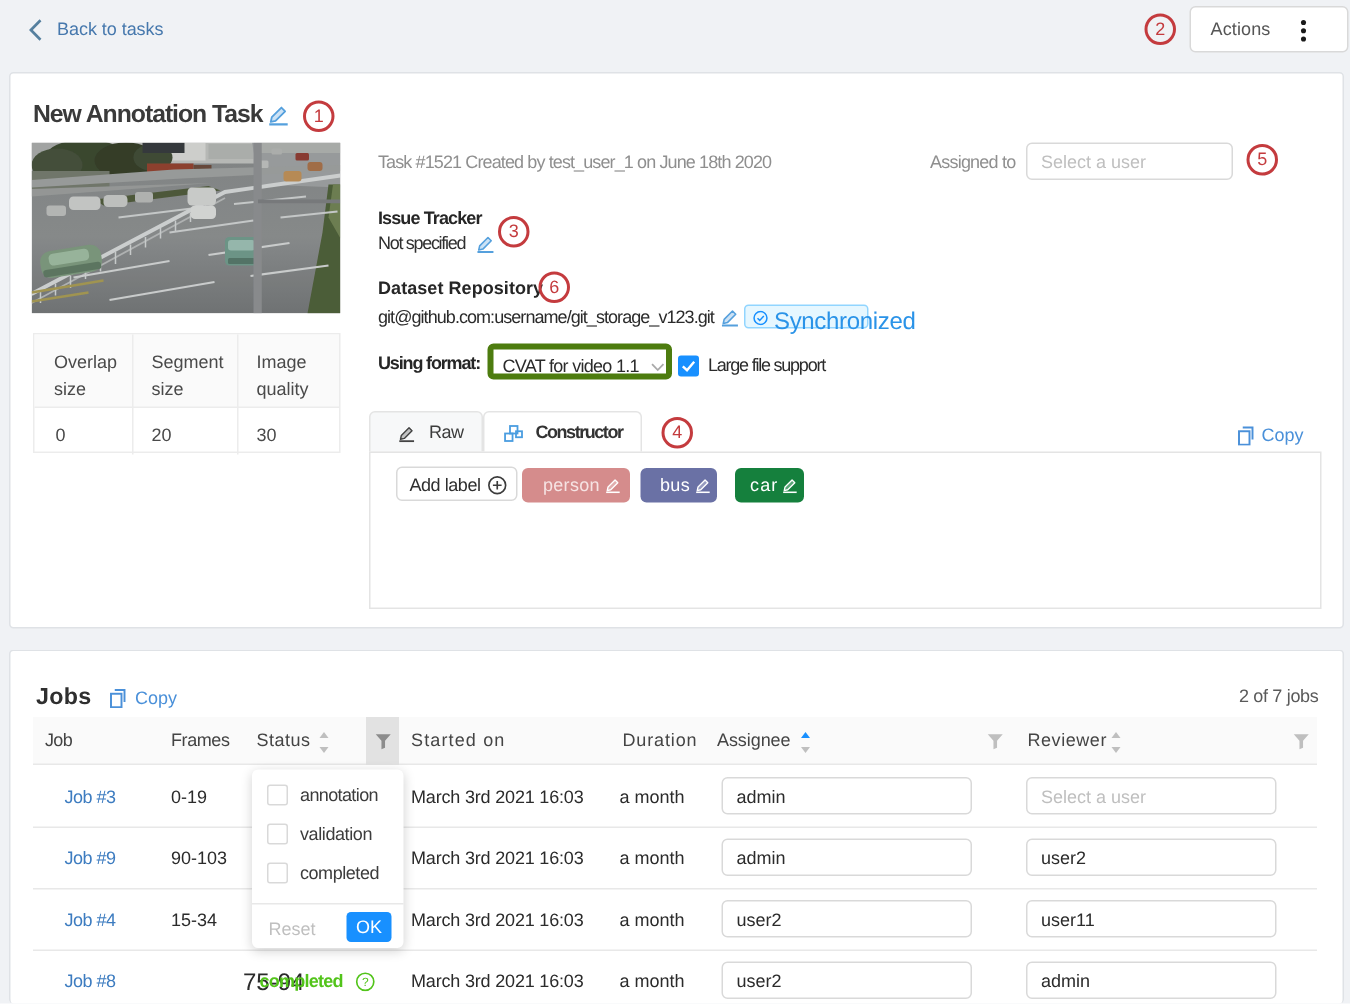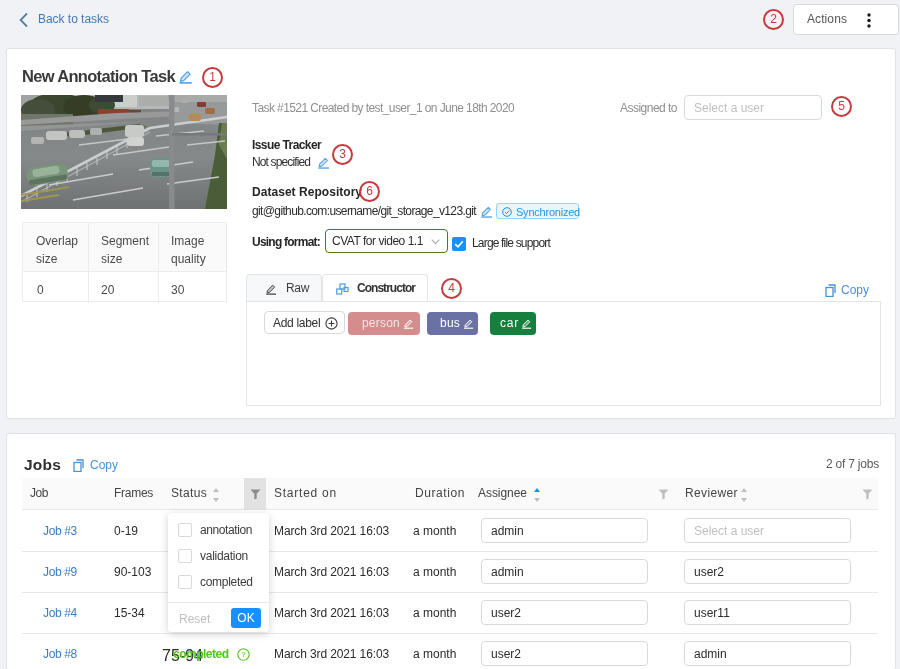--- a/index.html
+++ b/index.html
@@ -179,25 +179,25 @@
 <div class="redcirc" style="left:359px; top:181px;">6</div>
 <div class="abs" style="left:252px; top:204px; font-size:12px; letter-spacing:-0.63px; color:#2b2b2b;" id="t_git">git@github.com:username/git_storage_v123.git</div>
 <svg class="abs" style="left:480px; top:205px; color:#55a0dd;" width="13" height="13">
     <use href="#pen"></use>
   </svg>
 <div class="abs" style="left:496px; top:203px; width:83px; height:16px; background:#e6f7ff; border:1px solid #91d5ff; border-radius:3px;">
   <svg class="abs" style="left:5px; top:2.5px;" width="10" height="10" viewBox="0 0 10 10">
     <circle cx="5" cy="5" r="4.3" fill="none" stroke="#1890ff" stroke-width="1"></circle>
     <path d="M3 5.2 L4.5 6.6 L7.2 3.6" fill="none" stroke="#1890ff" stroke-width="1"></path>
   </svg>
-  <span class="abs" style="left:19px; top:1.5px; font-size:11px; color:#2a93e8; letter-spacing:-0.22px;" id="t_sync">Synchronized</span>
+  <span class="abs" style="left:19px; top:1.5px; font-size:16px; color:#2a93e8; letter-spacing:-0.22px;" id="t_sync">Synchronized</span>
 </div>
 
 <div class="abs" style="left:252px; top:235px; font-size:12px; font-weight:bold; color:#262626; letter-spacing:-0.77px;" id="t_format">Using format:</div>
-<div class="abs" style="left:325px; top:229px; width:123px; height:24px; background:#fff; border:1px solid #4d7c0f; border-radius:4px;">
+<div class="abs" style="left:325px; top:229px; width:123px; height:24px; background:#fff; border:4px solid #4d7c0f; border-radius:4px;">
   <span class="abs" style="left:6px; top:4px; font-size:12px; color:#2b2b2b; letter-spacing:-0.47px;" id="t_cvat">CVAT for video 1.1</span>
   <svg class="abs" style="left:105px; top:9px;" width="9" height="6" viewBox="0 0 9 6">
       <path d="M0.7 0.7 L4.5 4.7 L8.3 0.7" fill="none" stroke="#aaa" stroke-width="1.2"></path>
     </svg>
 </div>
 <div class="abs" style="left:452px; top:237px; width:14px; height:14px; background:#1890ff; border-radius:2px;">
   <svg width="14" height="14" viewBox="0 0 14 14">
       <path d="M3.2 7.2 L6 9.8 L10.8 4.2" fill="none" stroke="#fff" stroke-width="1.6"></path>
     </svg>
 </div>

